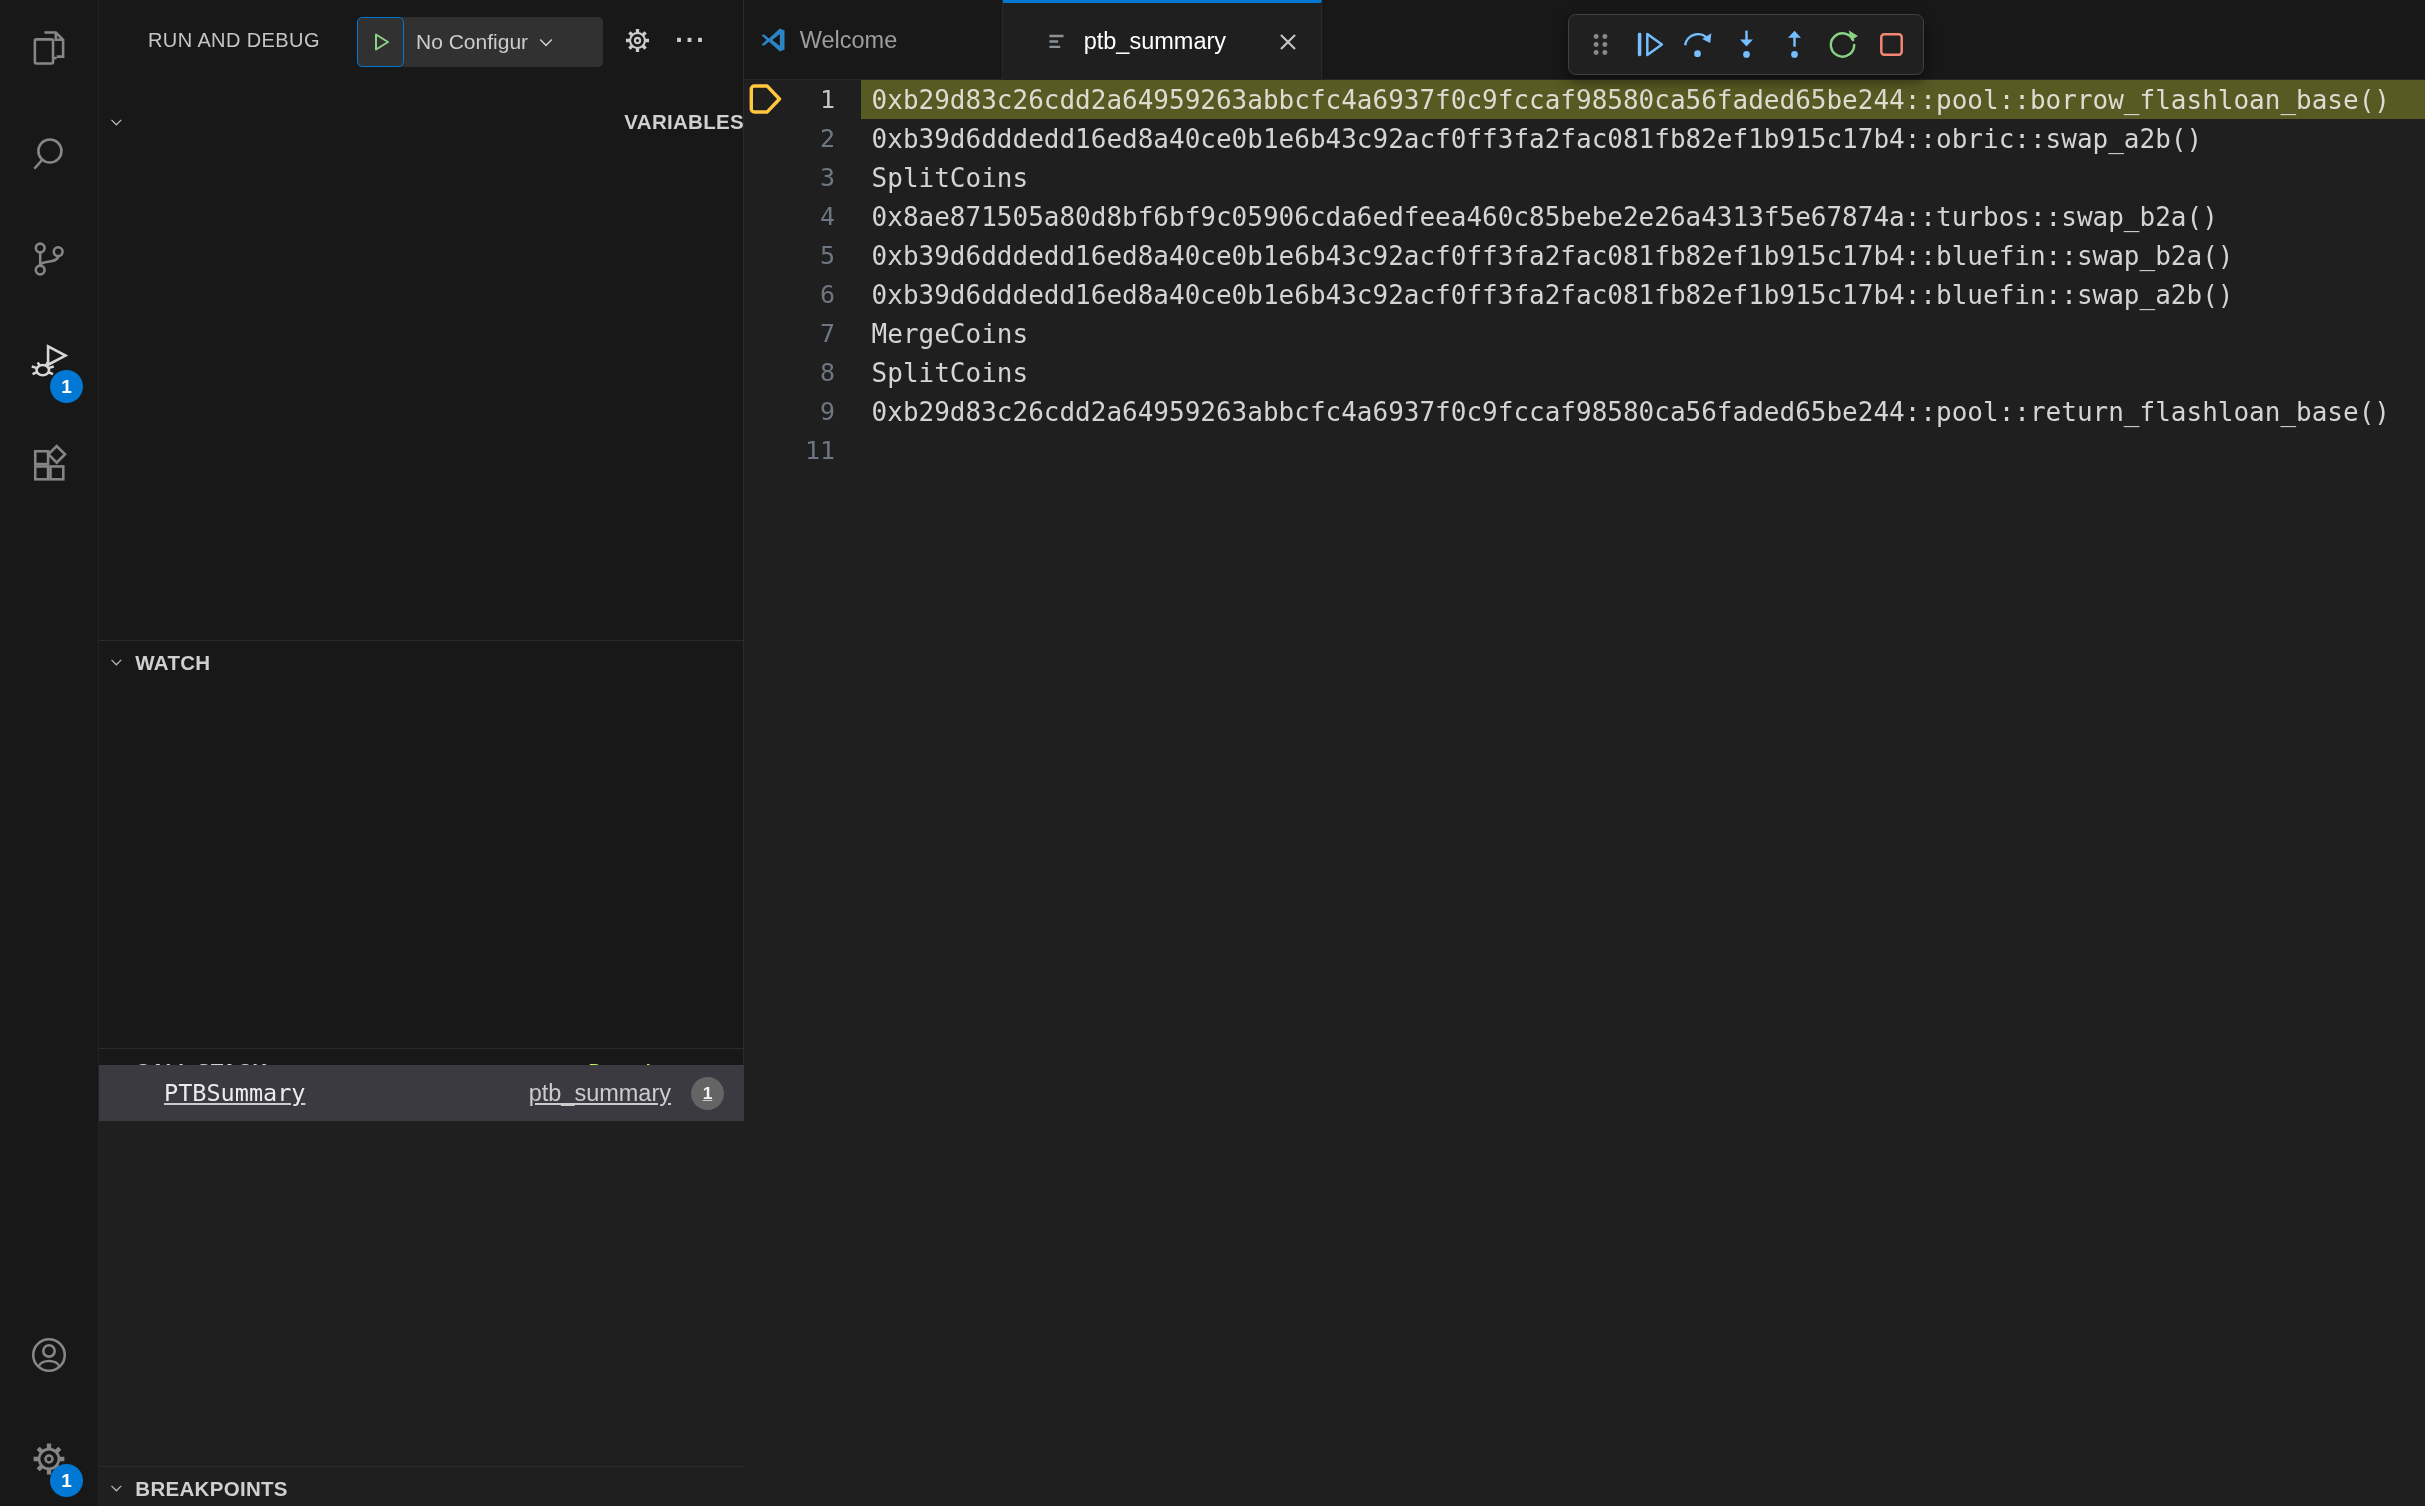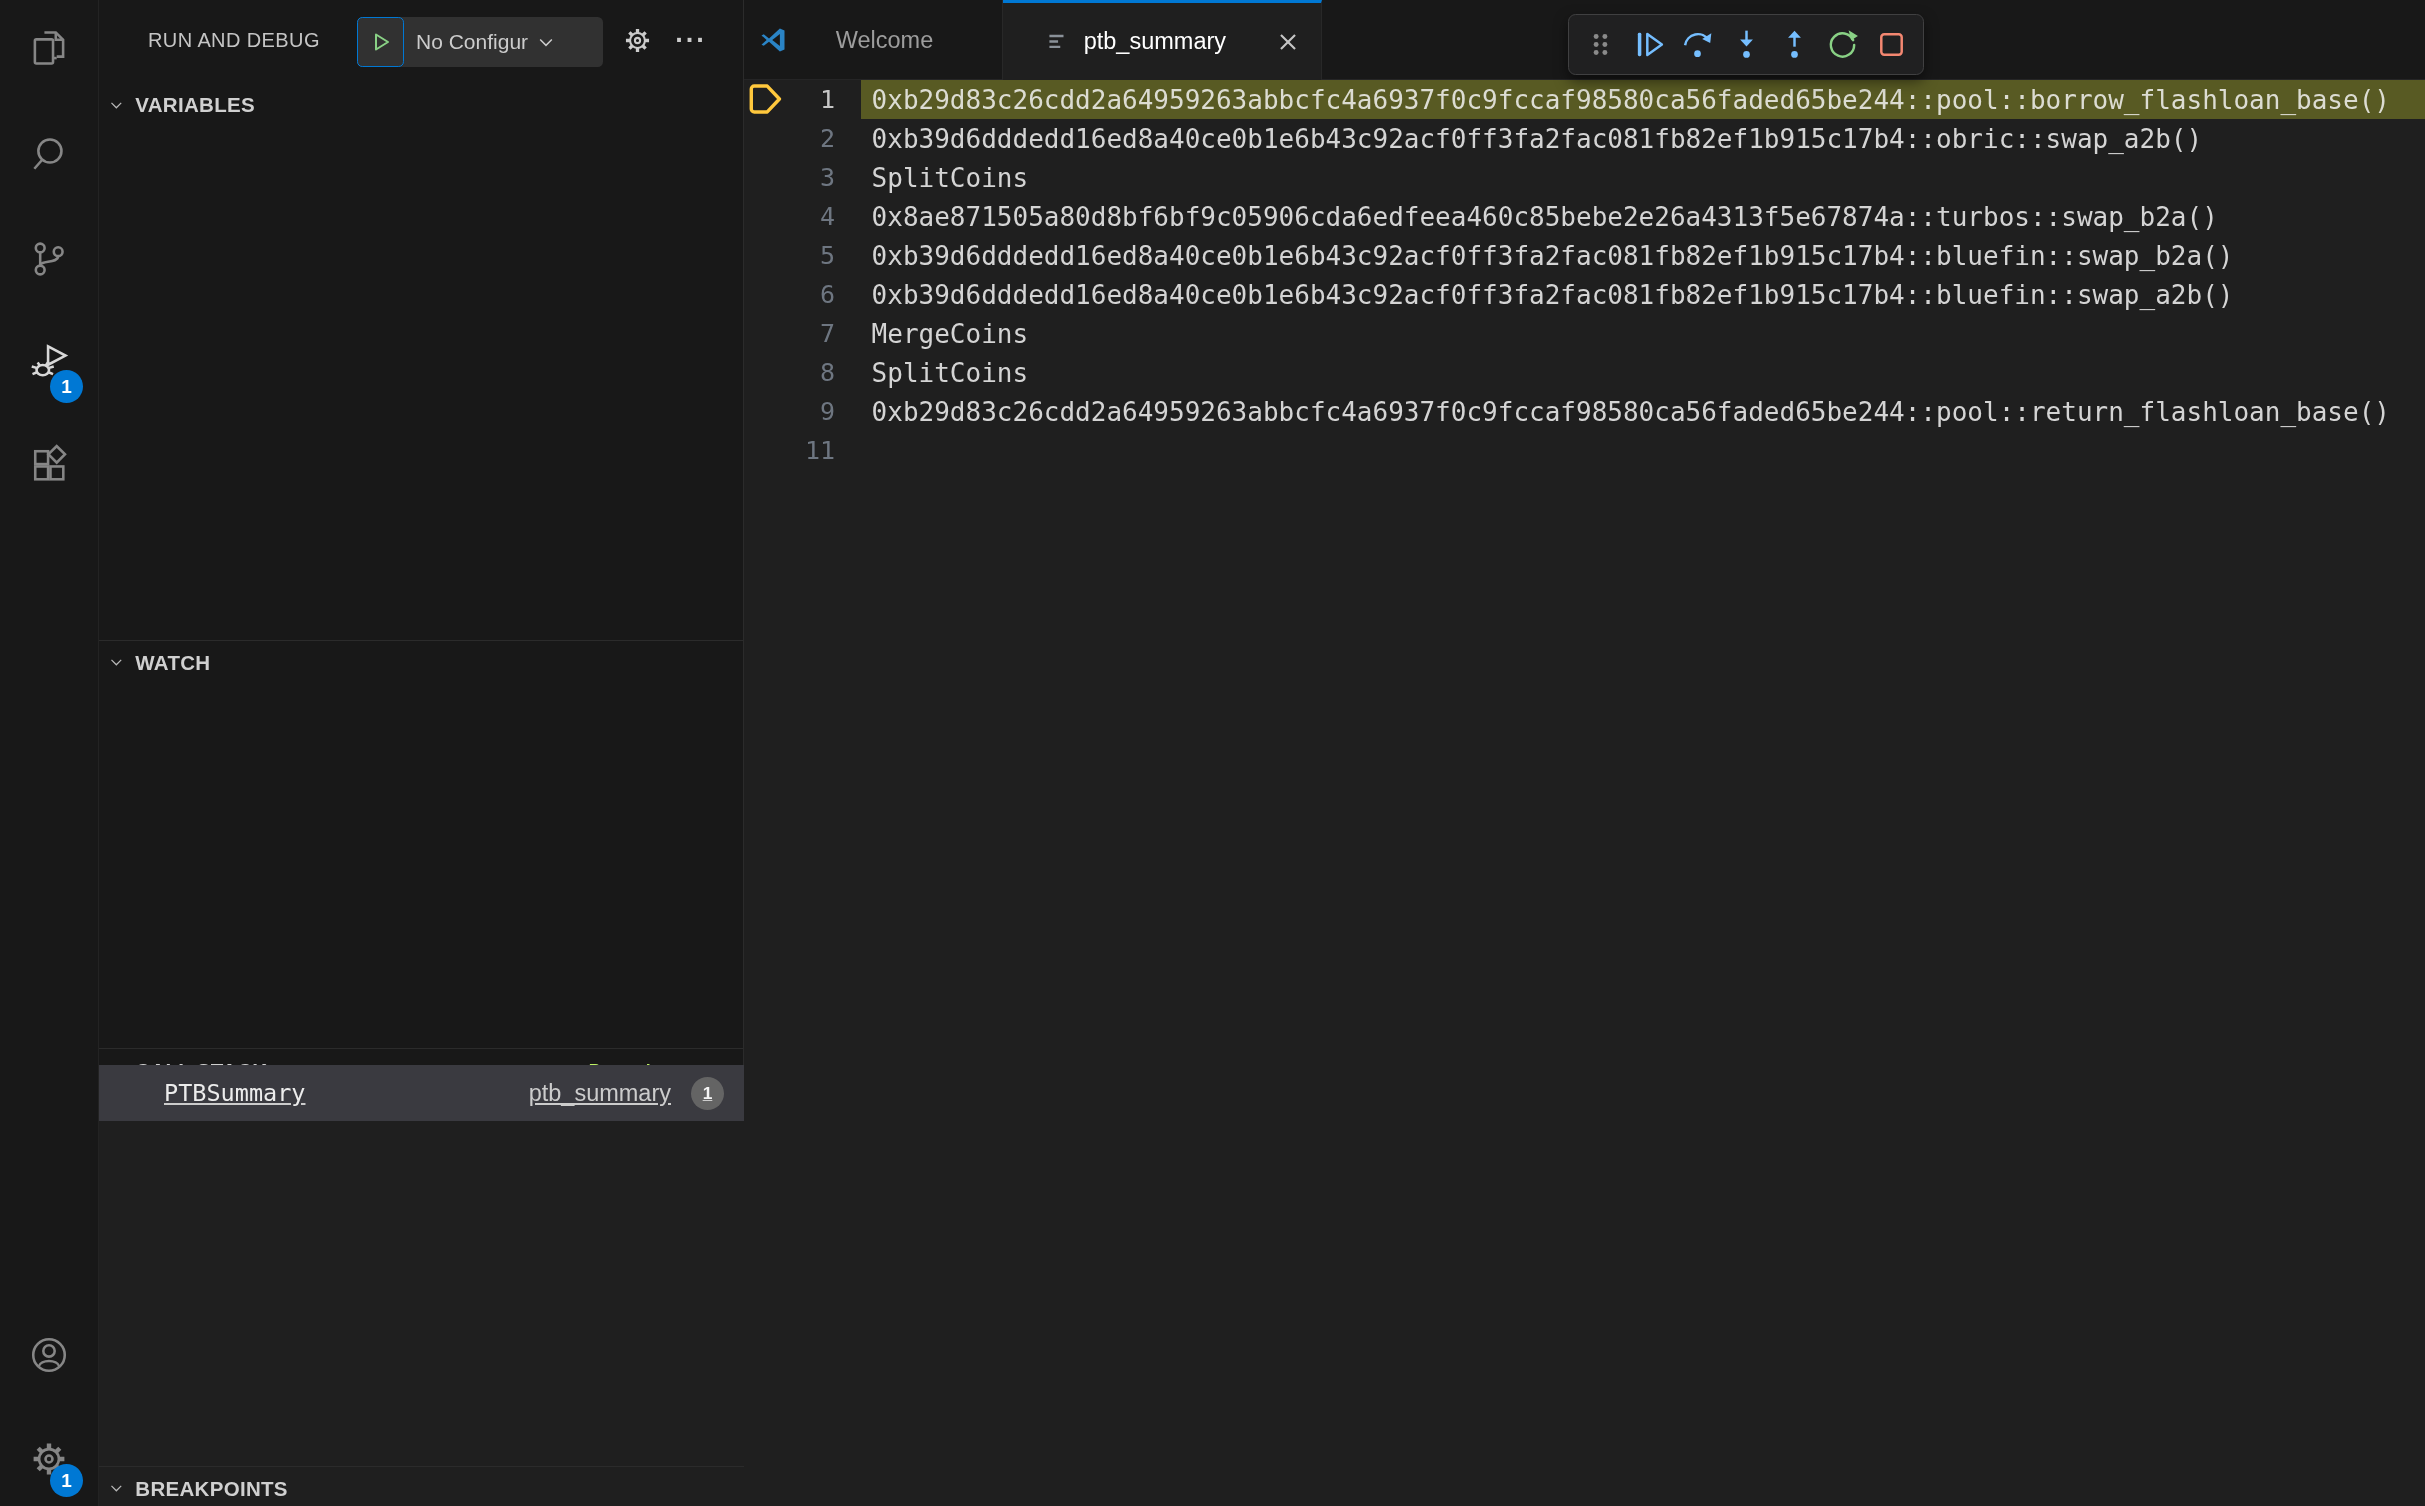--- a/index.html
+++ b/index.html
@@ -34,40 +34,40 @@
   #gear-button { left:519px; }
   #more-button { left:573px; }
   #gear-button svg, .gear-glyph { width:33px; height:33px; stroke:#cccccc; fill:none; stroke-width:1.5; }
   #more-button { color:#cccccc; font-size:27px; letter-spacing:1.5px; font-weight:bold; }
 
   .section-header { position:absolute; left:0; width:645px; height:44px;
       display:flex; align-items:center; padding-left:9px; }
   .section-header .chev { width:16.7px; height:16.7px; stroke:#b8b8b8; margin-right:10.6px; flex:0 0 auto; }
   .section-title { font-size:20.5px; font-weight:bold; color:#d0d0d0; letter-spacing:0.3px; }
   .section-divider { border-top:0.8px solid #2b2b2b; }
-  #hdr-variables { top:83px; }
+  #hdr-variables { top:100px;justify-content:space-between; }
   #hdr-watch { top:640px; }
   #hdr-callstack { top:1048px; }
   #hdr-breakpoints { top:1466px; }
   #callstack-status { margin-left:auto; padding-right:20px; font-size:17.4px; font-weight:bold; color:#bef264; }
 
   #stack-frame { position:absolute; left:0; top:1065px; width:645px; height:56px;
       background:#3a3a40; display:flex; align-items:center; padding:0 20px 0 65px;text-decoration:underline; }
   #frame-name { font-family:"DejaVu Sans Mono", monospace; font-size:23.5px; color:#ececec; }
   #frame-source { margin-left:auto; font-size:23.5px; color:#cccccc; }
   #frame-badge { margin-left:20px; width:33px; height:33px; border-radius:50%;
       background:#646464; color:#f5f5f5; font-size:17.4px; font-weight:bold;
       display:flex; align-items:center; justify-content:center; }
 
   
   #editorgroup { position:absolute; left:744px; top:0; right:0; height:1506px; background:#1f1f1f; }
   #tabbar { position:absolute; left:0; top:0; right:0; height:80px; background:#181818;
             border-bottom:0.8px solid #252526; }
   .tab { position:absolute; top:0; height:80px; display:flex; align-items:center; }
-  #tab-welcome { left:0; width:259px; border-right:0.8px solid #282828; padding-left:13.7px; color:#9d9d9d;gap:36px; }
+  #tab-welcome { left:0; width:259px; border-right:0.8px solid #282828; padding-left:13.7px; color:#9d9d9d; }
   #tab-welcome .tab-label { font-size:23.5px; margin-left:12px; }
   #tab-ptb { left:259px; width:319px; background:#1f1f1f; border-right:0.8px solid #282828;
              border-top:3.8px solid #0078d4; padding-left:41px; }
   #tab-ptb .tab-label { font-size:23.5px; color:#ffffff; margin-left:13.7px; }
   .tab-close { margin-left:auto; margin-right:20px; width:26px; height:26px; }
   .tab-close svg { width:26px; height:26px; stroke:#c5c5c5; stroke-width:2; }
 
   #debug-toolbar { position:absolute; left:824px; top:13.7px; width:356px; height:61px;
       background:#202021; border:0.8px solid #404041; border-radius:7.6px;
       box-shadow:0 6px 13.7px rgba(0,0,0,.5); display:flex; align-items:center;

